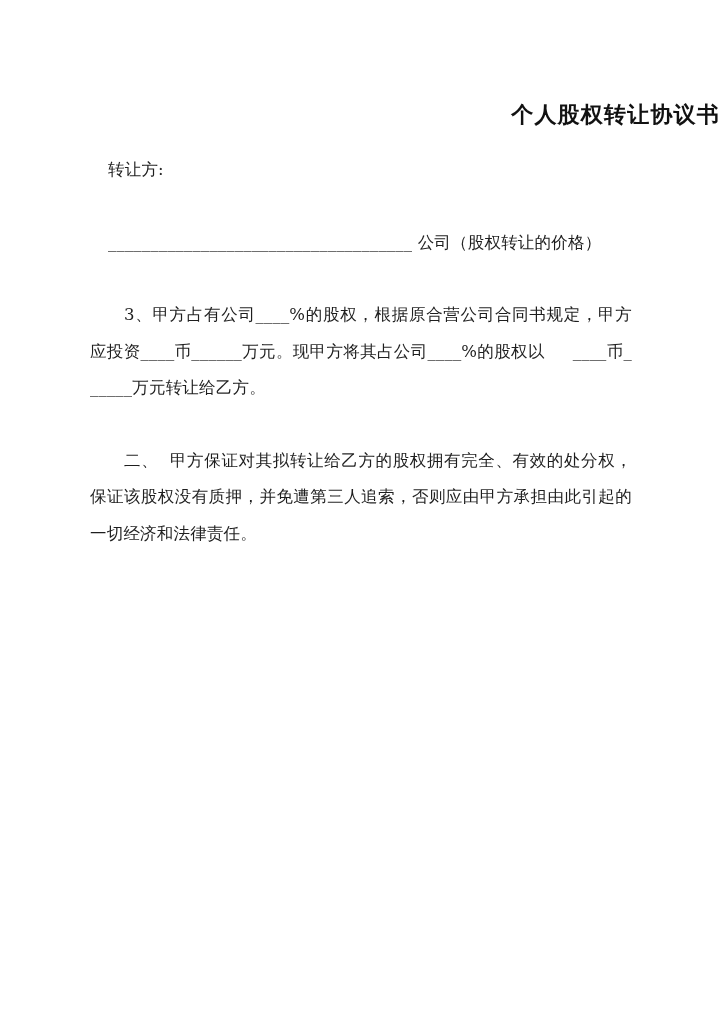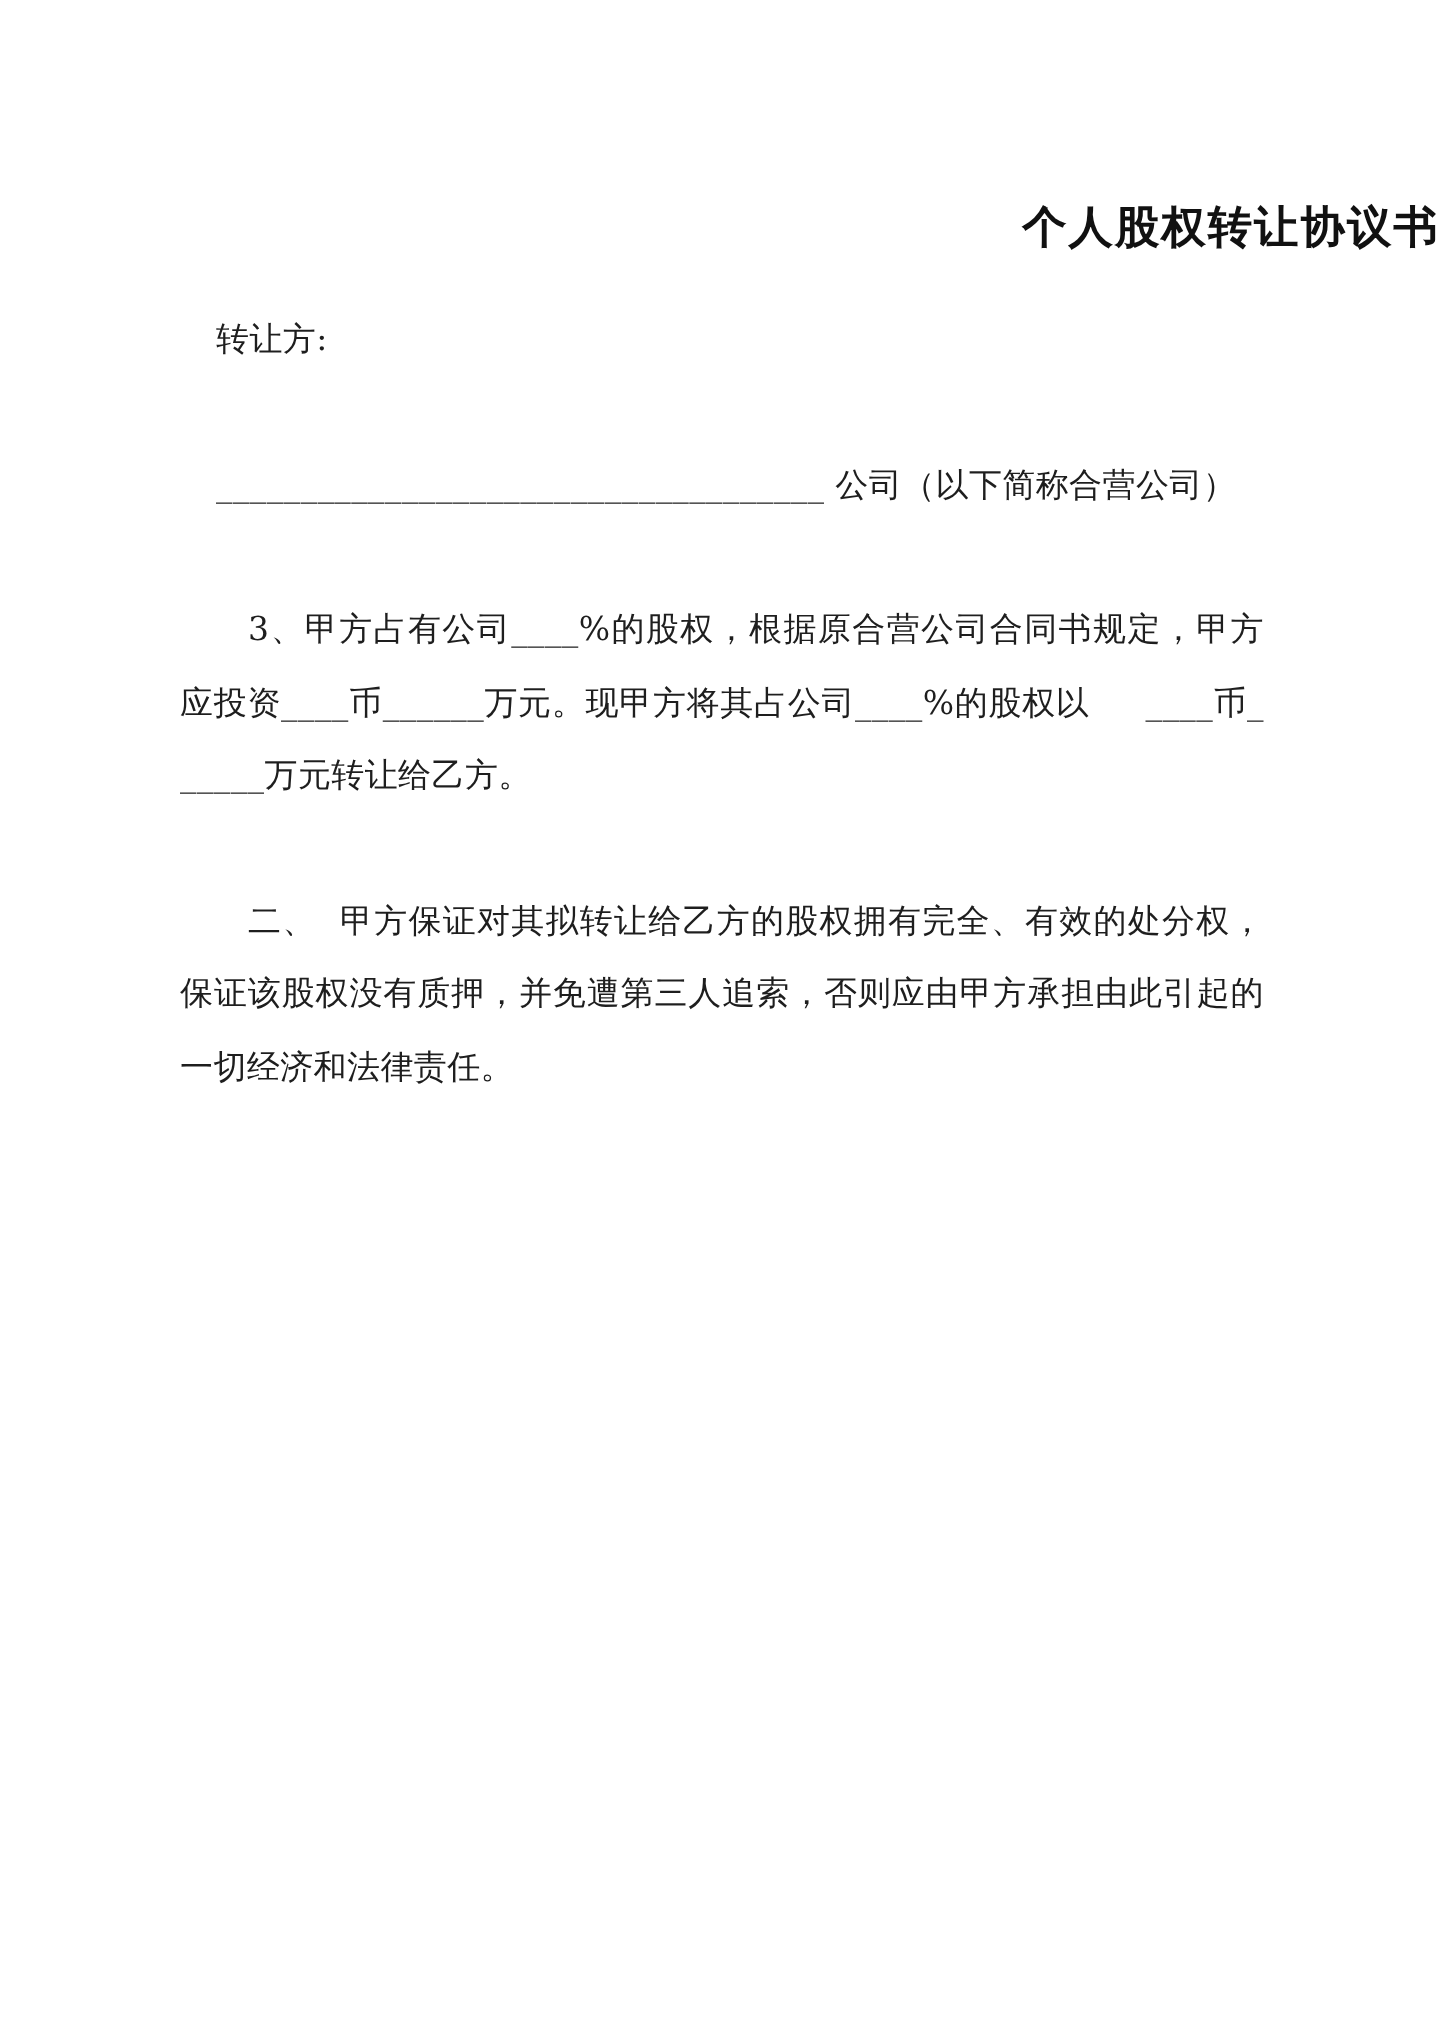--- a/index.html
+++ b/index.html
@@ -82,21 +82,21 @@
 
 <div class="page">
 
   <div class="doc-title">个人股权转让协议书</div>
 
   <div class="body-block">
 
     <p class="para indent-1 last-line-left">转让方:</p>
 
 
-    <p class="para indent-1 gap-md last-line-left">____________________________________ 公司（以下简称合营公司）</p>
+    <p class="para indent-1 gap-md last-line-left">____________________________________ 公司（股权转让的价格）</p>
 
 
 
     <p class="para indent-2 gap-md last-line-left">3、甲方占有公司____%的股权，根据原合营公司合同书规定，甲方应投资____币______万元。现甲方将其占公司____%的股权以     ____币______万元转让给乙方。</p>
 
 
     <p class="para indent-2 gap-md last-line-left">二、  甲方保证对其拟转让给乙方的股权拥有完全、有效的处分权，保证该股权没有质押，并免遭第三人追索，否则应由甲方承担由此引起的一切经济和法律责任。</p>
 
   </div>
 </div>

